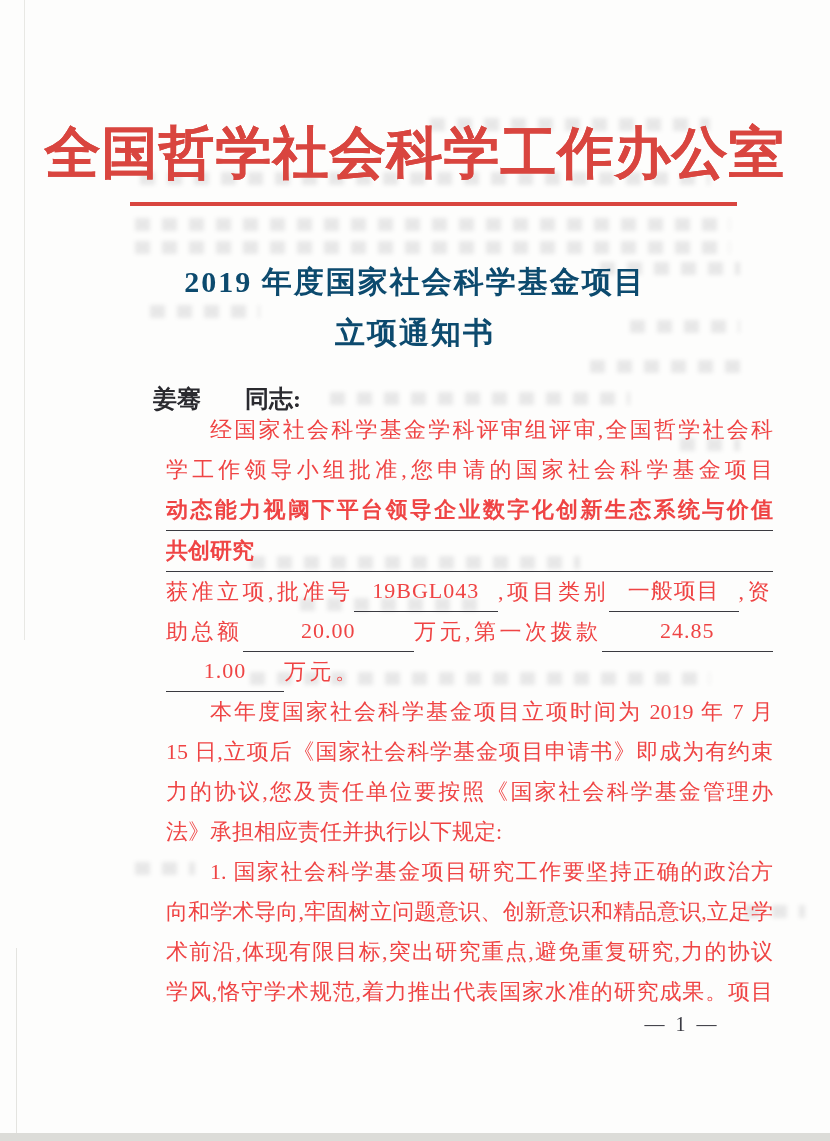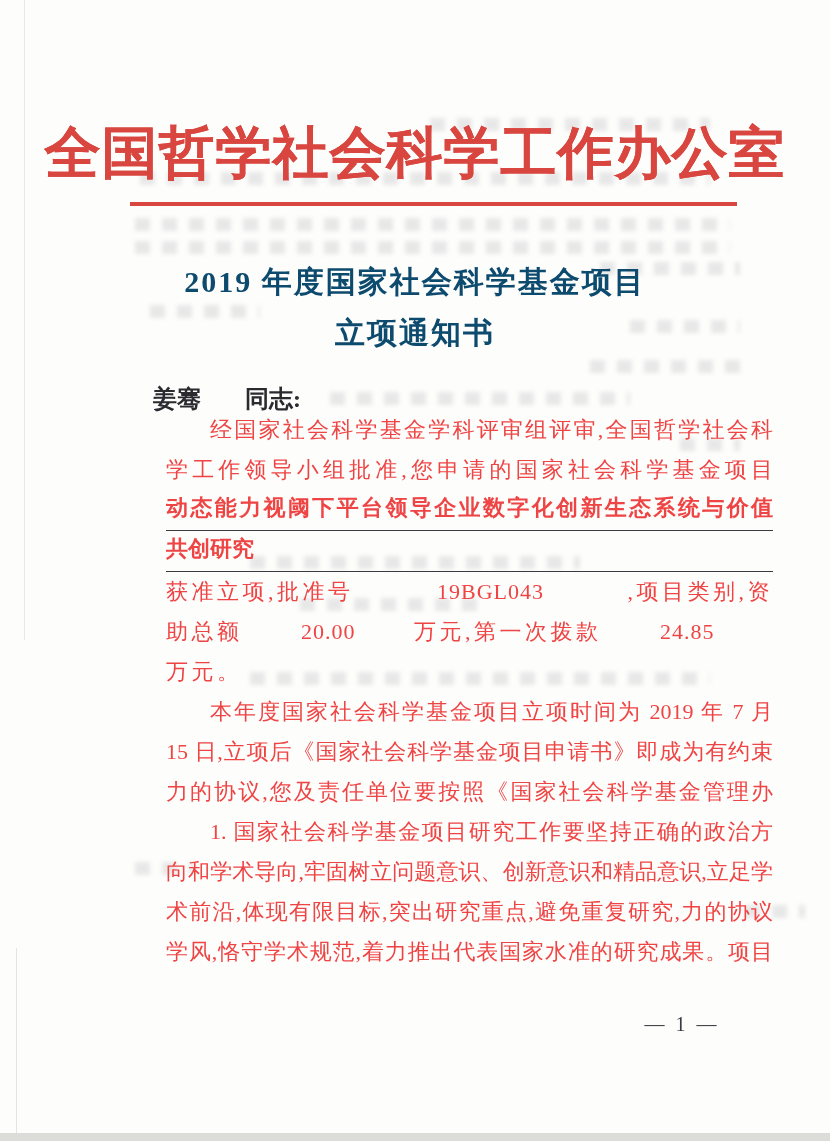--- a/index.html
+++ b/index.html
@@ -26,22 +26,22 @@
     font-size:30px;color:#0c4a6e;letter-spacing:2px;}
   .t1{top:262px;} .t2{top:313px;}
   .salutation{position:absolute;top:383px;left:153px;font-size:24px;font-weight:700;
     display:flex;gap:44px;color:#2a2a2f;}
   .body-block{position:absolute;top:410px;left:130px;width:607px;font-size:22px;color:#ef4444;margin-left:36px;}
   .ln{height:40px;line-height:40px;overflow:hidden;}
   .j{text-align:justify;text-align-last:justify;}
   .left-last{text-align:justify;text-align-last:left;}
   .indent{text-indent:44px;}
   .bold{font-weight:700;}
-  .ul{border-bottom:1.6px solid #3a3a40;font-family:Liberation Mono, monospace;}
-  .fill{display:flex;align-items:center;white-space:nowrap;}
+  .ul{border-bottom:1.6px solid #3a3a40;}
+  .fill{display:flex;align-items:flex-end;white-space:nowrap;}
   .seg{letter-spacing:3.5px;}
   .blank{flex:1 1 auto;border-bottom:1.6px solid #3a3a40;text-align:center;}
   .blank b{font-weight:400;letter-spacing:1px;}
   .wfix{flex:0 0 118px;}
   .pageno{position:absolute;top:1013px;left:622px;width:120px;text-align:center;
     font-size:20px;color:#3a3a42;letter-spacing:3px;}
 </style>
 </head>
 <body>
 
@@ -82,37 +82,40 @@
     <div class="ln j indent">经国家社会科学基金学科评审组评审,全国哲学社会科</div>
     <div class="ln j">学工作领导小组批准,您申请的国家社会科学基金项目</div>
 
     <div class="ln j bold ul">动态能力视阈下平台领导企业数字化创新生态系统与价值</div>
     <div class="ln left-last bold ul">共创研究</div>
 
     <div class="ln fill">
       <span class="seg">获准立项,批准号</span>
       <span class="blank"><b>19BGL043</b></span>
       <span class="seg">,项目类别</span>
+      <span class="blank"><b>一般项目</b></span>
       <span class="seg">,资</span>
     </div>
 
     <div class="ln fill">
       <span class="seg">助总额</span>
       <span class="blank"><b>20.00</b></span>
       <span class="seg">万元,第一次拨款</span>
       <span class="blank"><b>24.85</b></span>
     </div>
 
     <div class="ln fill">
+      <span class="blank wfix"><b>1.00</b></span>
       <span class="seg">万元。</span>
     </div>
 
     <div class="ln j indent">本年度国家社会科学基金项目立项时间为 2019 年 7 月</div>
     <div class="ln j">15 日,立项后《国家社会科学基金项目申请书》即成为有约束</div>
     <div class="ln j">力的协议,您及责任单位要按照《国家社会科学基金管理办</div>
+    <div class="ln left-last">法》承担相应责任并执行以下规定:</div>
 
     <div class="ln j indent">1. 国家社会科学基金项目研究工作要坚持正确的政治方</div>
     <div class="ln j">向和学术导向,牢固树立问题意识、创新意识和精品意识,立足学</div>
     <div class="ln j">术前沿,体现有限目标,突出研究重点,避免重复研究,力的协议</div>
     <div class="ln j">学风,恪守学术规范,着力推出代表国家水准的研究成果。项目</div>
   </div>
 
   <div class="pageno">— 1 —</div>
 
 </div>

